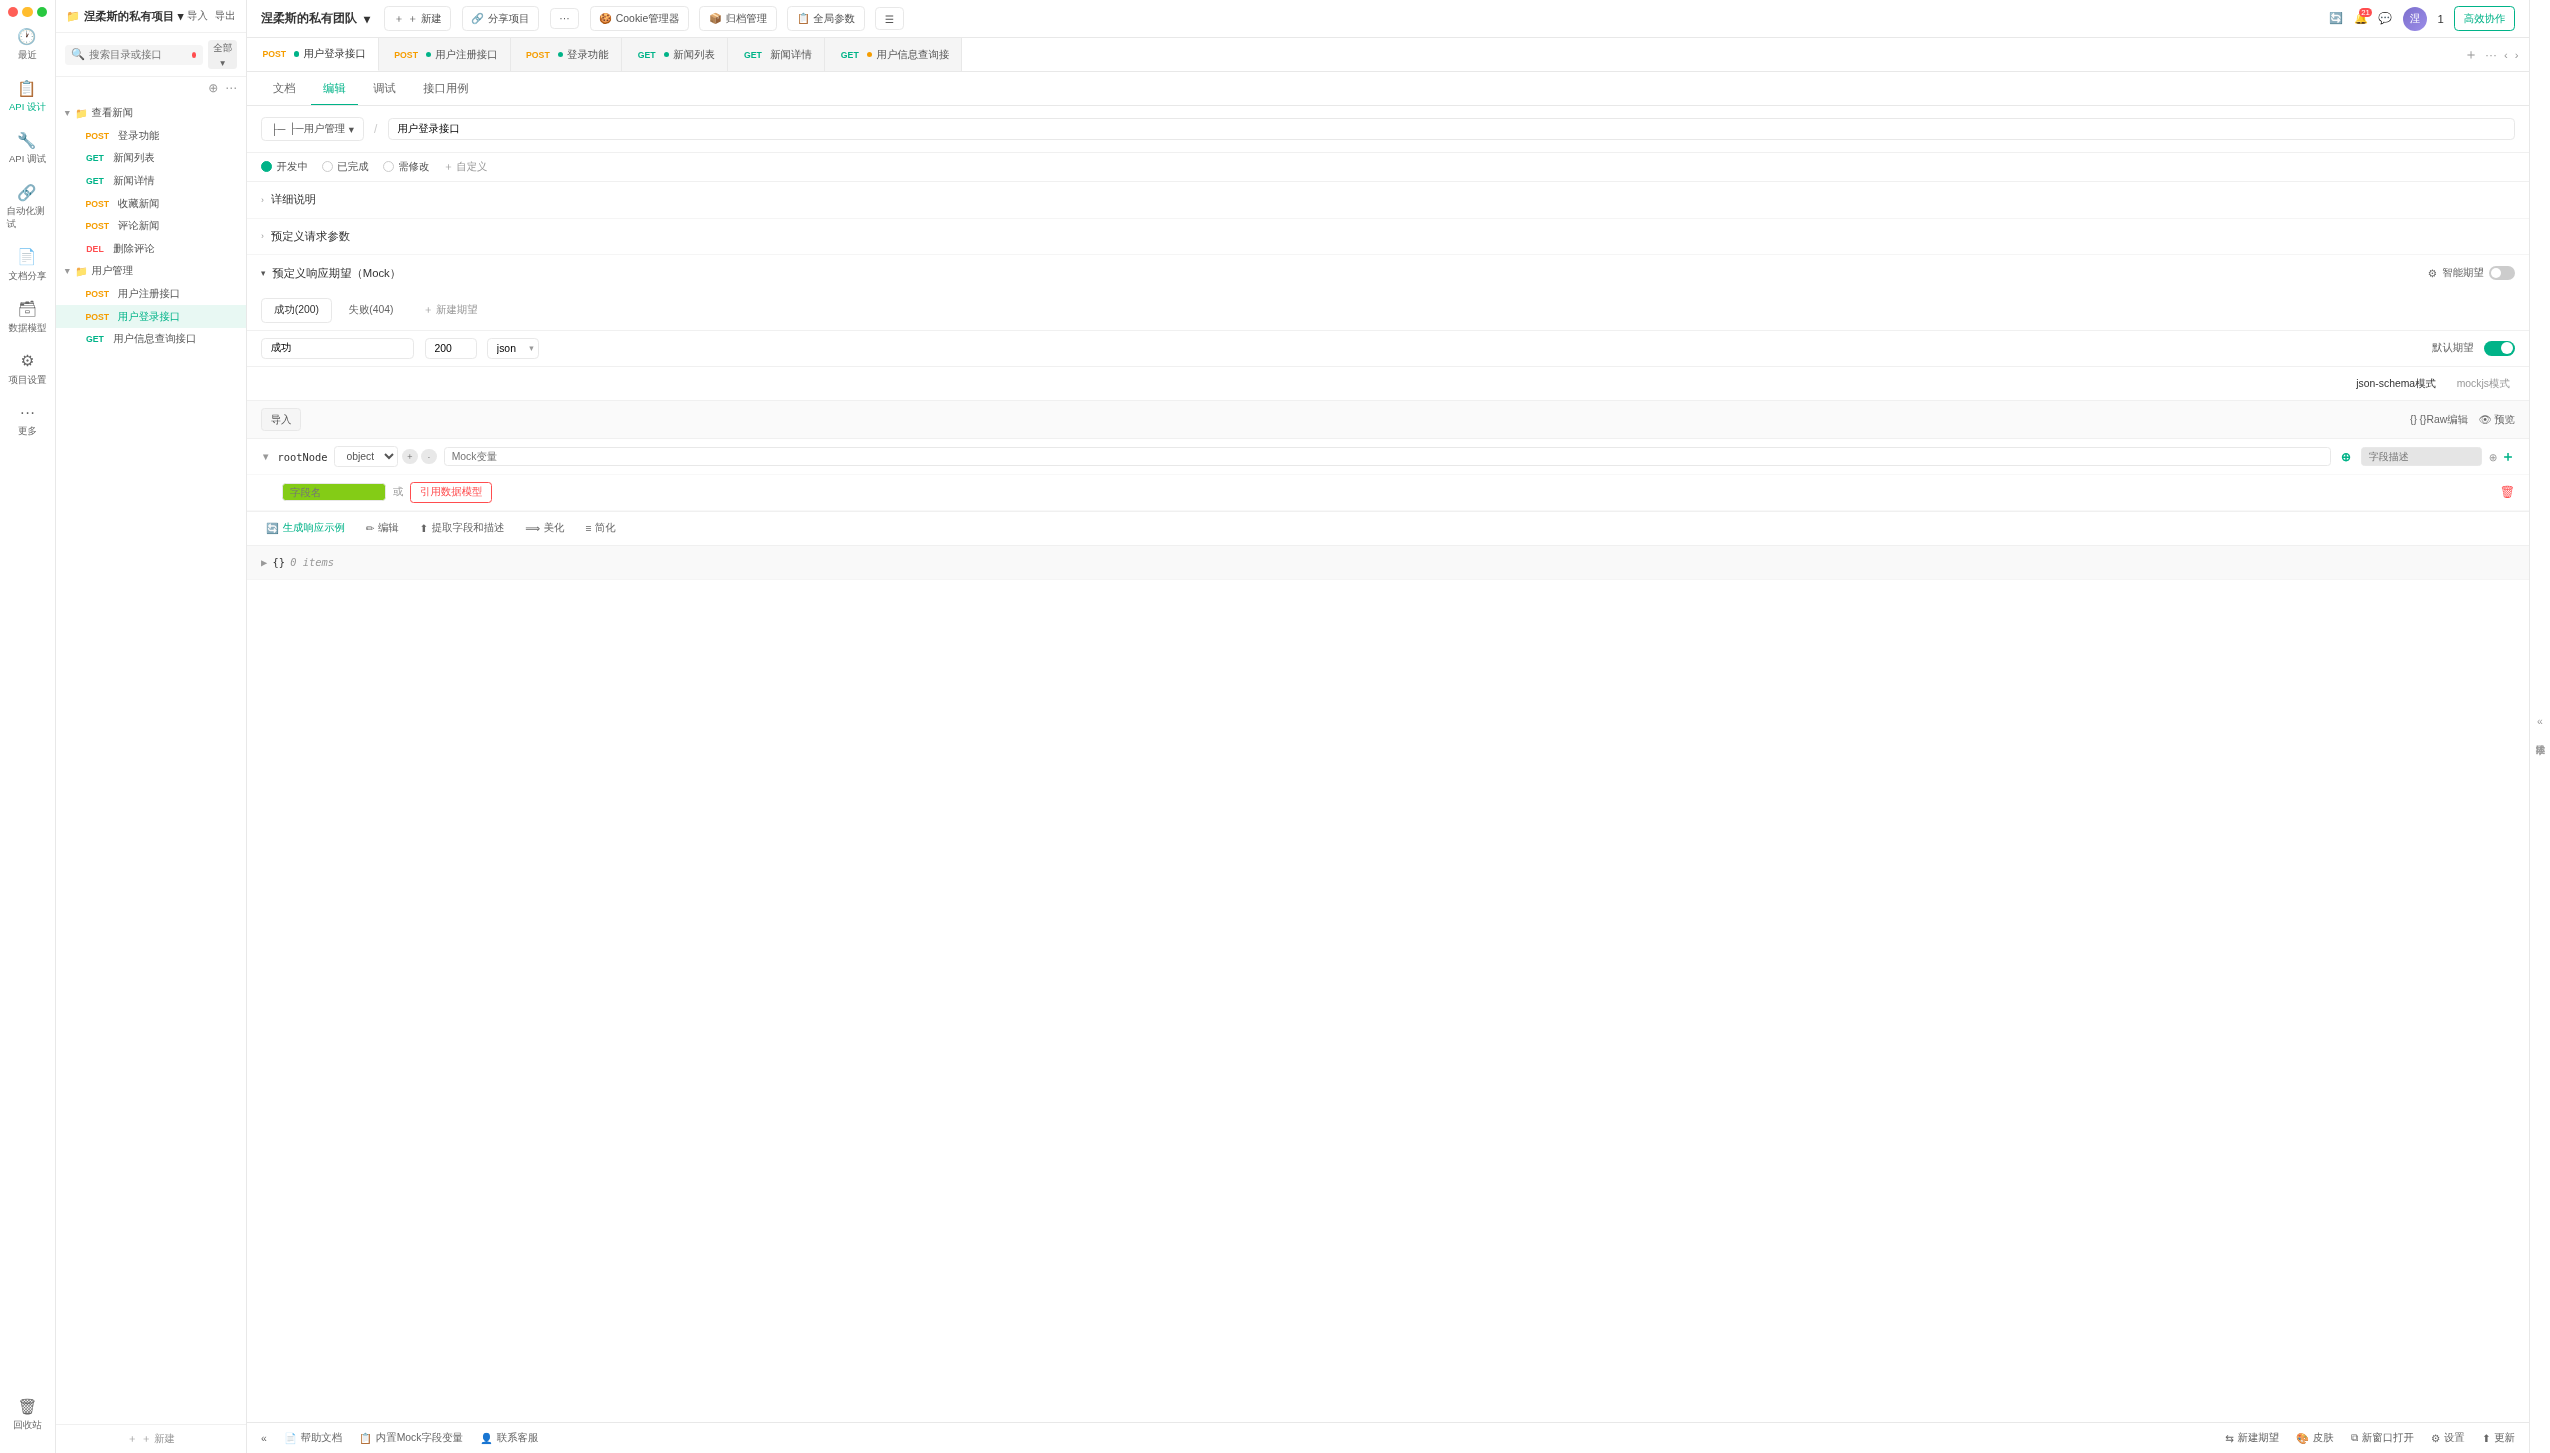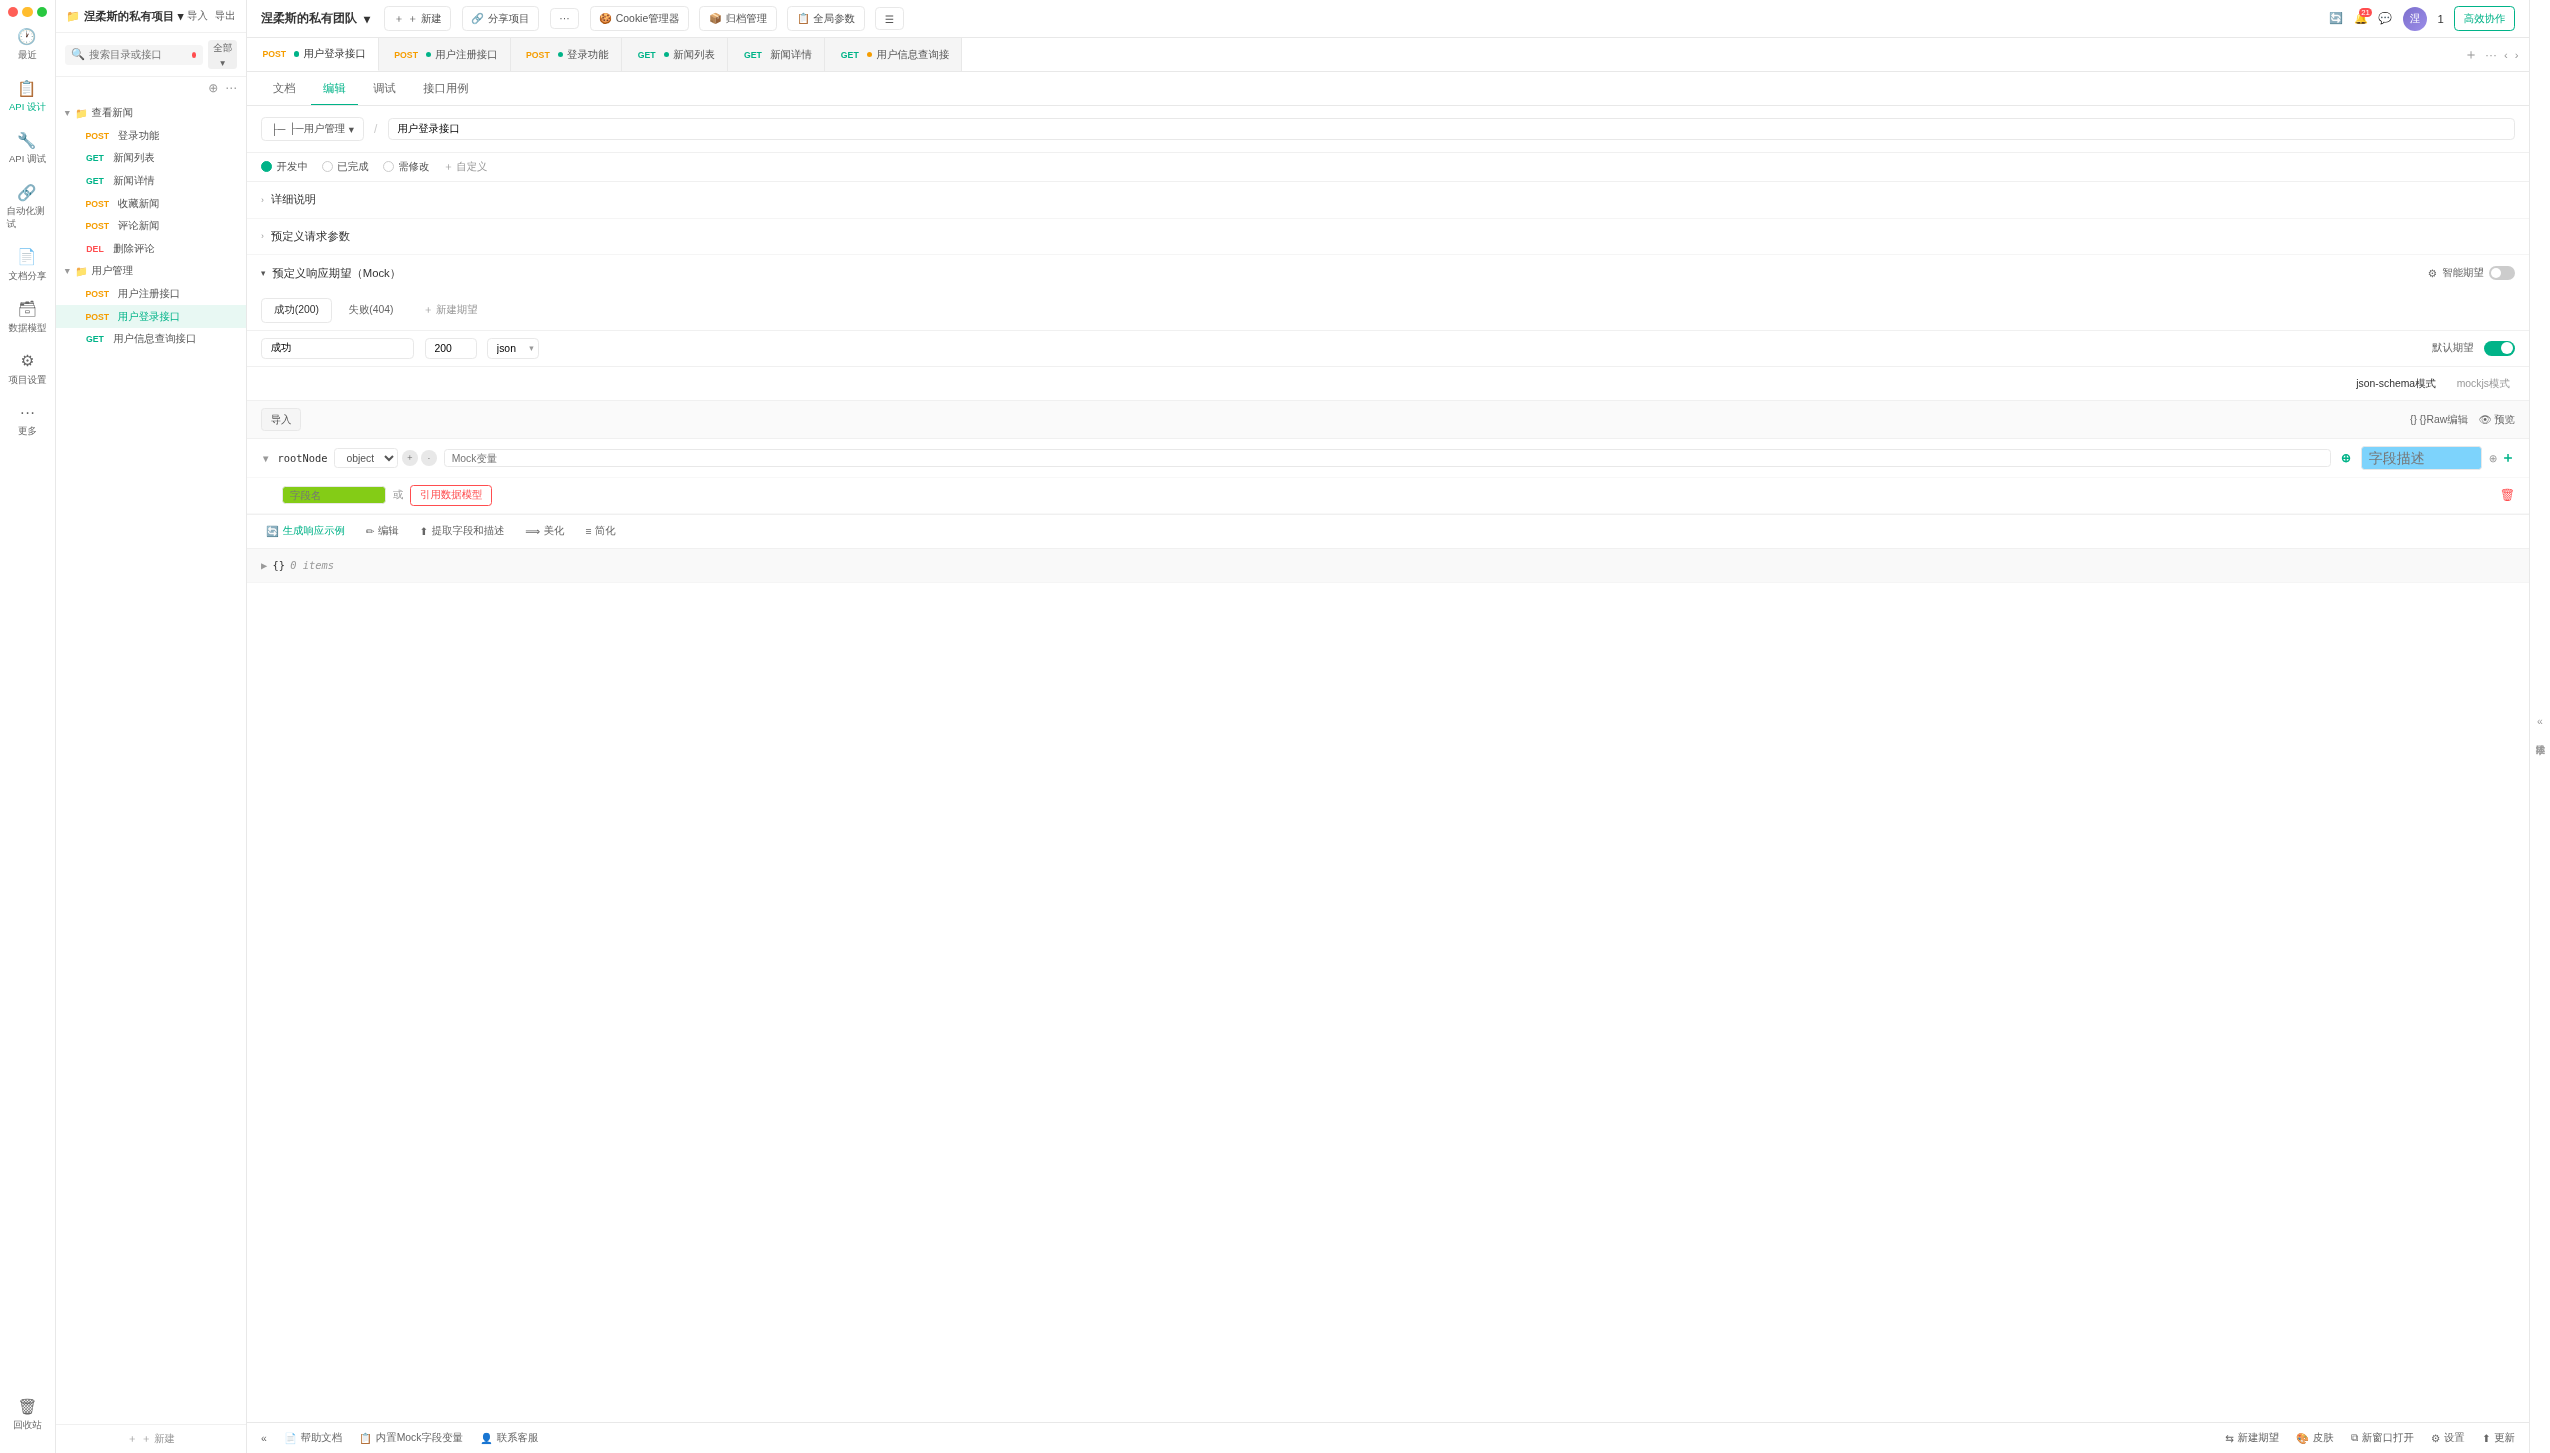--- a/index.html
+++ b/index.html
@@ -567,24 +567,24 @@
       color: #00b388;
       cursor: pointer;
       font-size: 12px;
       font-weight: 700;
     }
     .node-desc-input {
       width: 121px;
       border: 0.9px solid #e8e8e8;
       border-radius: 3.5px;
       padding: 2.6px 7px;
-      font-size: 14px;
+      font-size: 10px;
       color: #666;
       outline: none;
-      background: #7dd3fc;
+      background: #e5e5e5;
     }
 
     
     .field-row {
       display: flex;
       align-items: center;
       padding: 7px 14px 7px 35px;
       gap: 7px;
       border-bottom: 0.9px solid #f8f8f8;
     }

